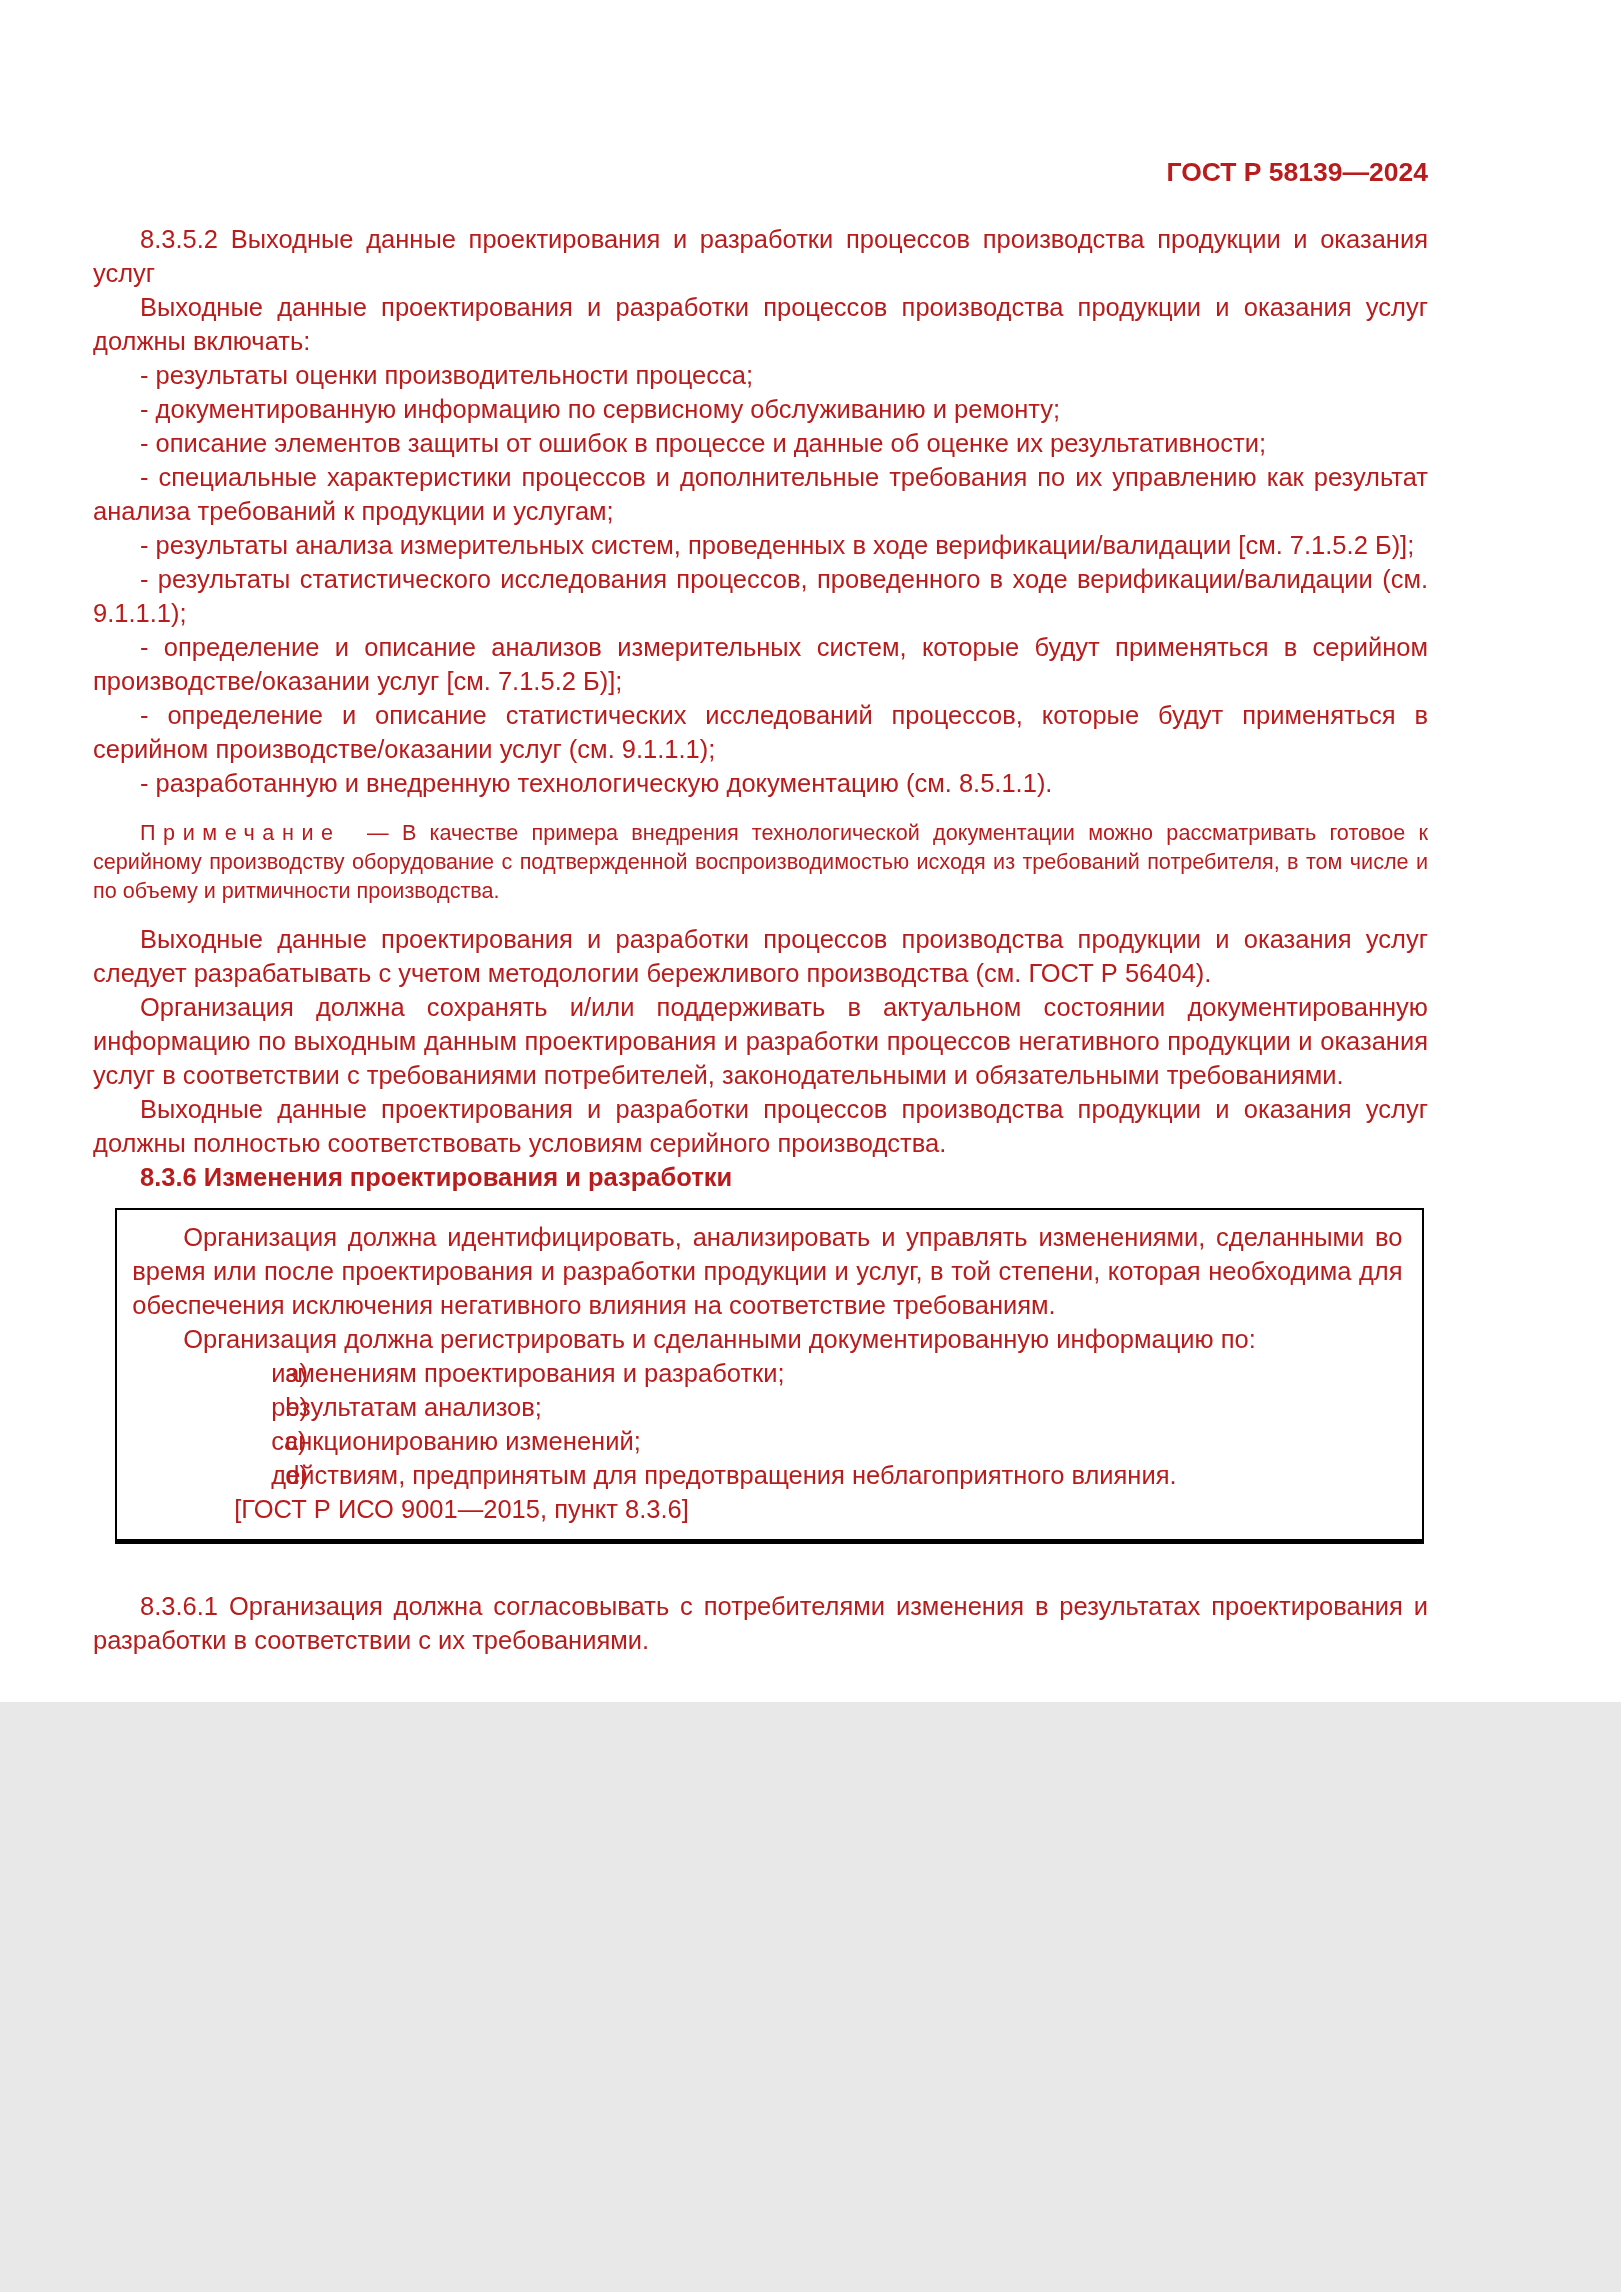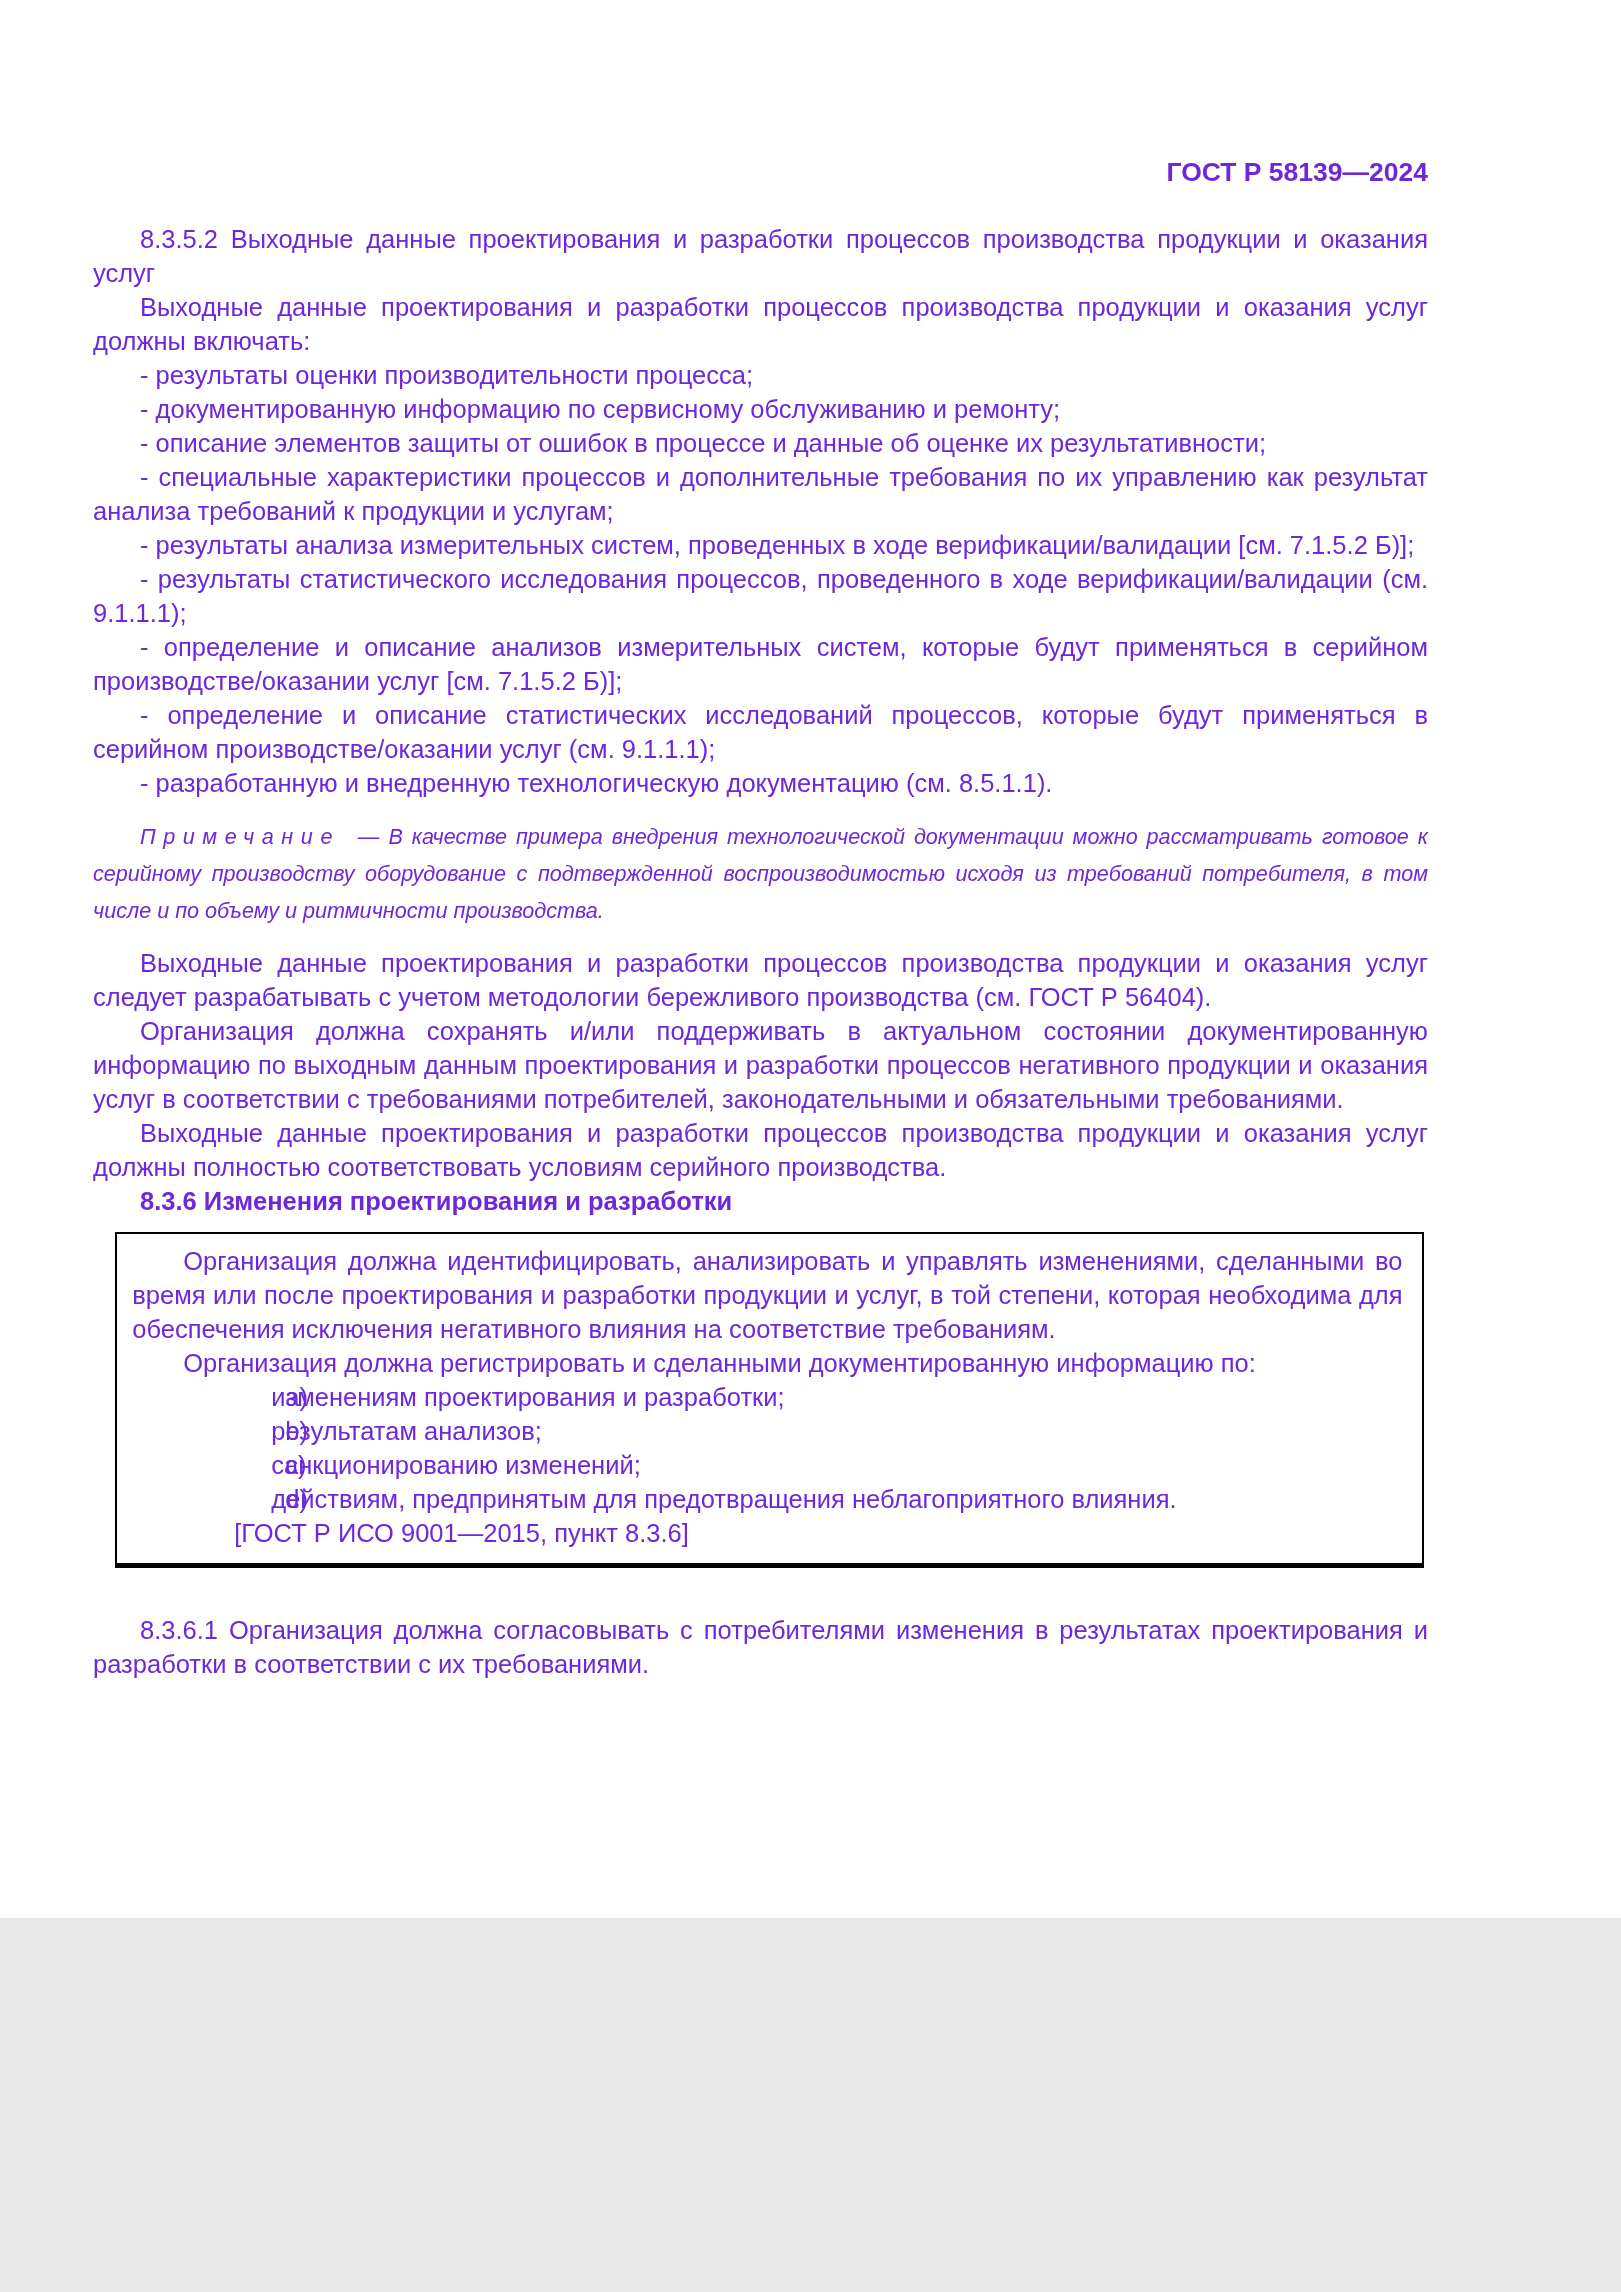--- a/index.html
+++ b/index.html
@@ -3,24 +3,24 @@
 <meta charset="utf-8">
 <style>
   html, body { margin: 0; padding: 0; }
   body {
     background: #e8e8e8;
     font-family: "Liberation Sans", sans-serif;
   }
   .page {
     position: relative;
     width: 1621px;
-    height: 1918px;
+    height: 1702px;
     background: #ffffff;
     margin: 0 auto;
-    color: #6d28d9;
+    color: #b91c1c;
     overflow: hidden;
   }
   .content {
     position: absolute;
     left: 93px;
     top: 155px;
     width: 1335px;
     font-size: 25.5px;
     line-height: 34px;
     text-align: justify;
@@ -28,23 +28,22 @@
   .doc-header {
     text-align: right;
     font-weight: bold;
     font-size: 26.5px;
     margin: 0 0 33px 0;
     text-indent: 0;
   }
   p { margin: 0; text-indent: 47px; }
   .note {
     font-size: 21.6px;
-    line-height: 37px;
+    line-height: 29px;
     margin: 17.6px 0;
-    font-style: italic;
   }
   .note .note-label { letter-spacing: 0.35em; }
   .heading-bold { font-weight: bold; }
   .quote-box {
     border: 2.9px solid #000000;
     border-bottom: 5.9px solid #000000;
     margin: 13.7px 3.9px 0 21.6px;
     padding: 9.8px 19.6px 13.7px 15.7px;
   }
   .quote-box p { text-indent: 51px; }

